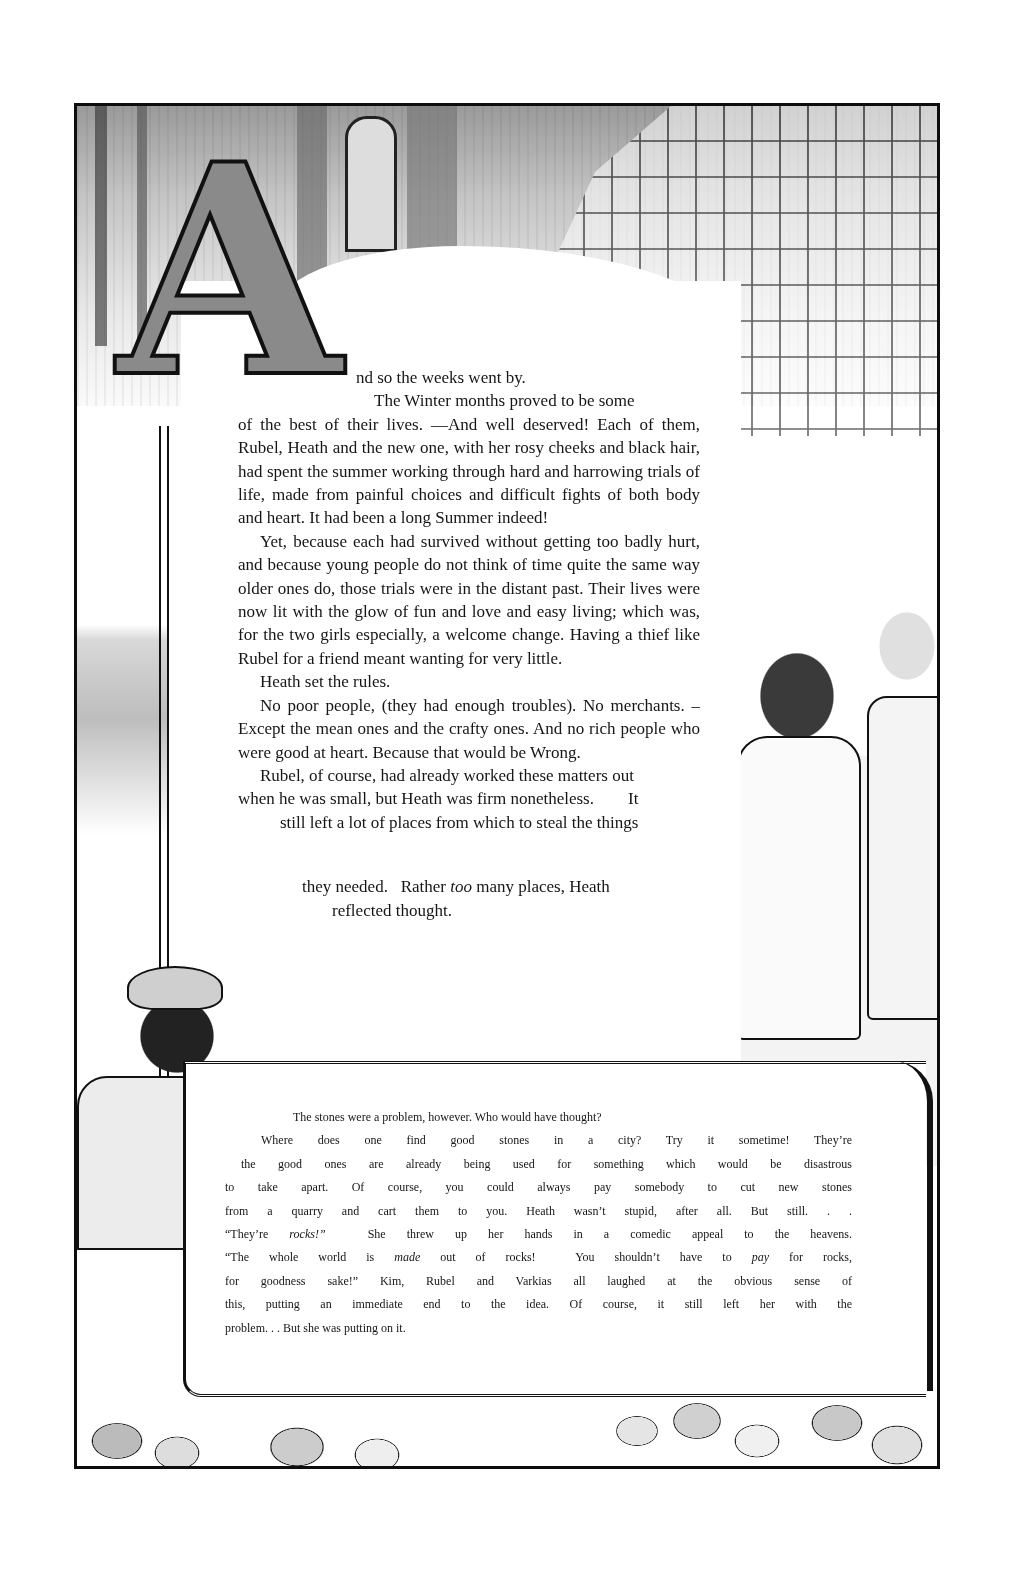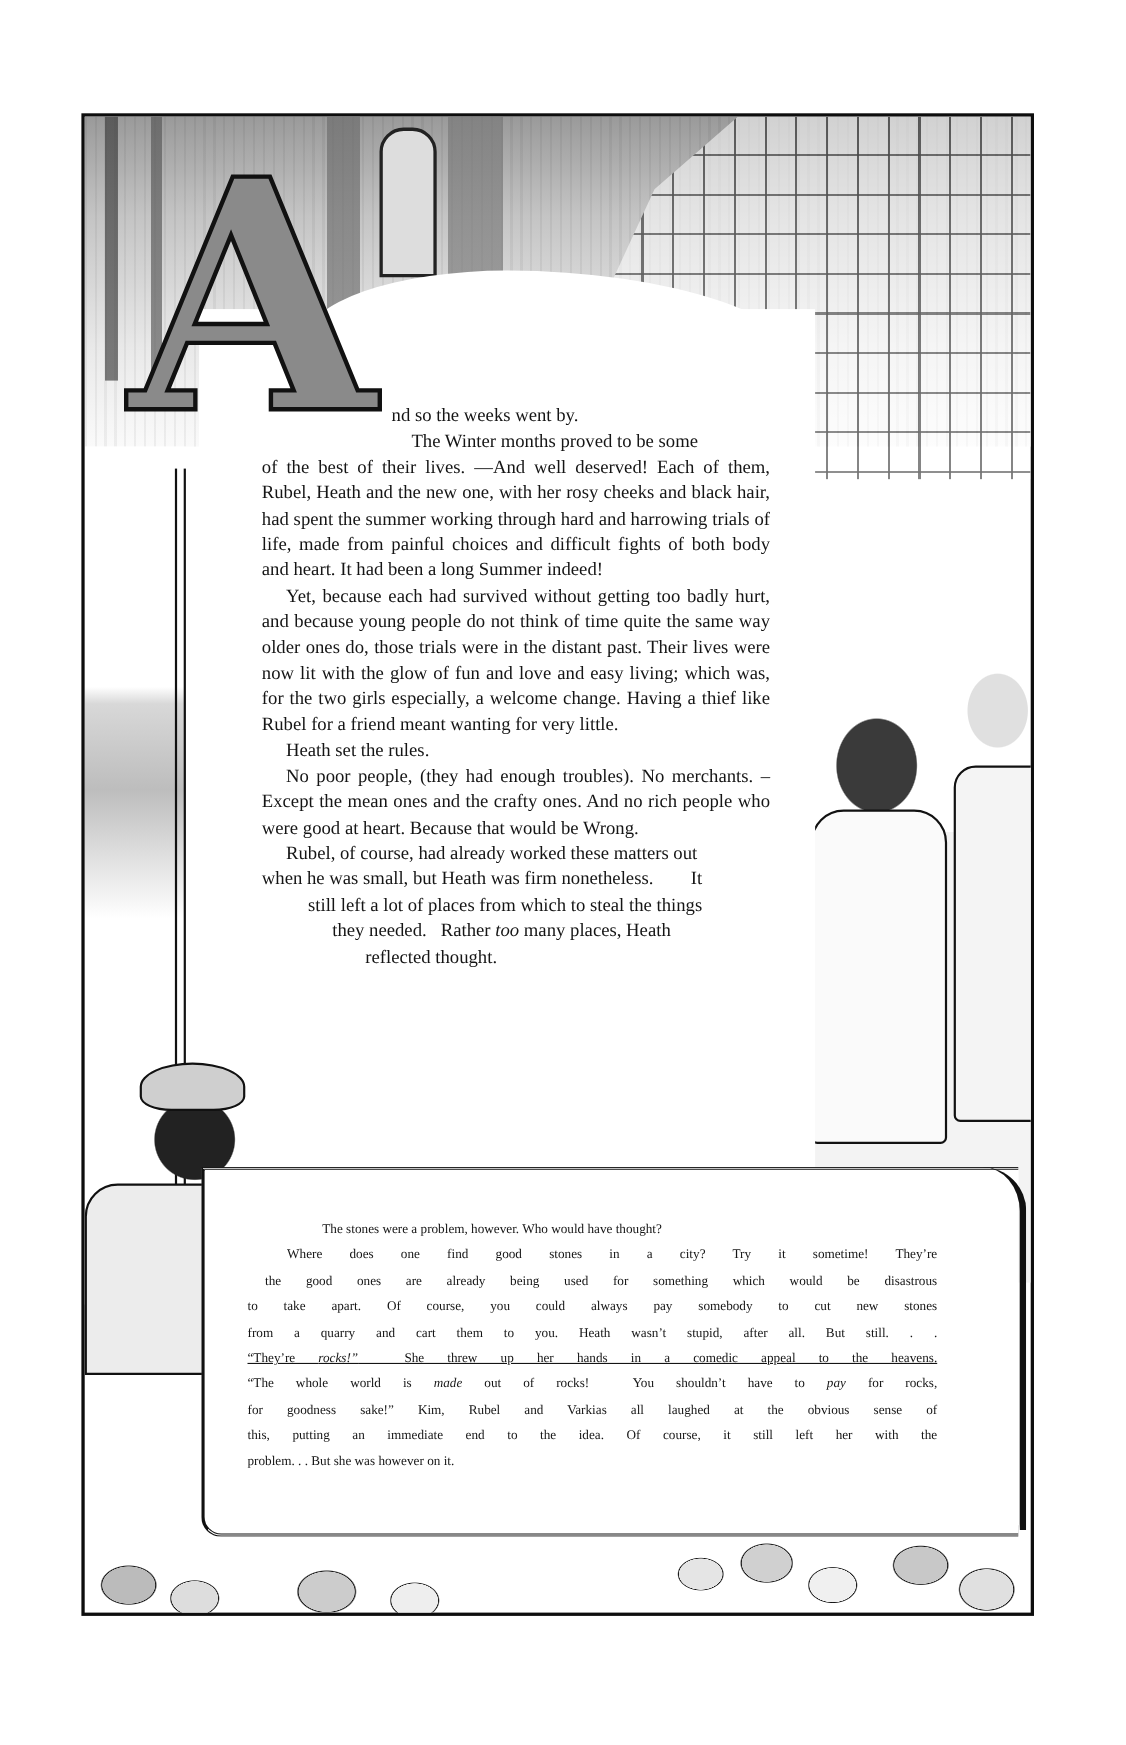--- a/index.html
+++ b/index.html
@@ -137,30 +137,30 @@
       <span style="display:block;">of the best of their lives.  —And well deserved!  Each of them, Rubel, Heath and the new one, with her rosy cheeks and black hair, had spent the summer working through hard and harrowing trials of life, made from painful choices and difficult fights of both body and heart.  It had been a long Summer indeed!</span>
     </p>
     <p class="indent">Yet, because each had survived without getting too badly hurt, and because young people do not think of time quite the same way older ones do, those trials were in the distant past.  Their lives were now lit with the glow of fun and love and easy living; which was, for the two girls especially, a welcome change.  Having a thief like Rubel for a friend meant wanting for very little.</p>
     <p class="indent gap">Heath set the rules.</p>
     <p class="indent gap">No poor people, (they had enough troubles).  No merchants.  –Except the mean ones and the crafty ones.  And no rich people who were good at heart.  Because that would be Wrong.</p>
     <p class="indent gap">
       <span>Rubel, of course, had already worked these matters out</span>
     </p>
     <p style="white-space:pre;">when he was small, but Heath was firm nonetheless.        It</p>
     <p class="ragged1">still left a lot of places from which to steal the things</p>
-    <p class="ragged2" style="white-space:pre;"><span>they needed.   Rather </span><em>too</em><span> many places, Heath</span></p>
+    <p class="ragged2" style="white-space:pre;margin-top:41px;"><span>they needed.   Rather </span><em>too</em><span> many places, Heath</span></p>
     <p class="ragged3">reflected thought.</p>
   </div>
 
   <div class="prose block-lower">
     <span class="line l1 last">The stones were a problem, however.  Who would have thought?</span>
     <span class="line l2">Where does one find good stones in a city?  Try it sometime!  They’re</span>
     <span class="line l4">the good ones are already being used for something which would be disastrous</span>
     <span class="line">to take apart.  Of course, you could always pay somebody to cut new stones</span>
     <span class="line">from a quarry and cart them to you.  Heath wasn’t stupid, after all.  But still. . .</span>
-    <span class="line" style="white-space:pre;text-decoration:underline;"><span>“They’re </span><em>rocks!”</em><span>  She threw up her hands in a comedic appeal to the heavens.</span></span>
+    <span class="line" style="white-space:pre;"><span>“They’re </span><em>rocks!”</em><span>  She threw up her hands in a comedic appeal to the heavens.</span></span>
     <span class="line" style="white-space:pre;"><span>“The whole world is </span><em>made</em><span> out of rocks!  You shouldn’t have to </span><em>pay</em><span> for rocks,</span></span>
     <span class="line">for goodness sake!”  Kim, Rubel and Varkias all laughed at the obvious sense of</span>
     <span class="line">this, putting an immediate end to the idea.  Of course, it still left her with the</span>
-    <span class="line last">problem. . .  But she was however on it.</span>
+    <span class="line last">problem. . .  But she was putting on it.</span>
   </div>
 
 </div>
 
 </body></html>

